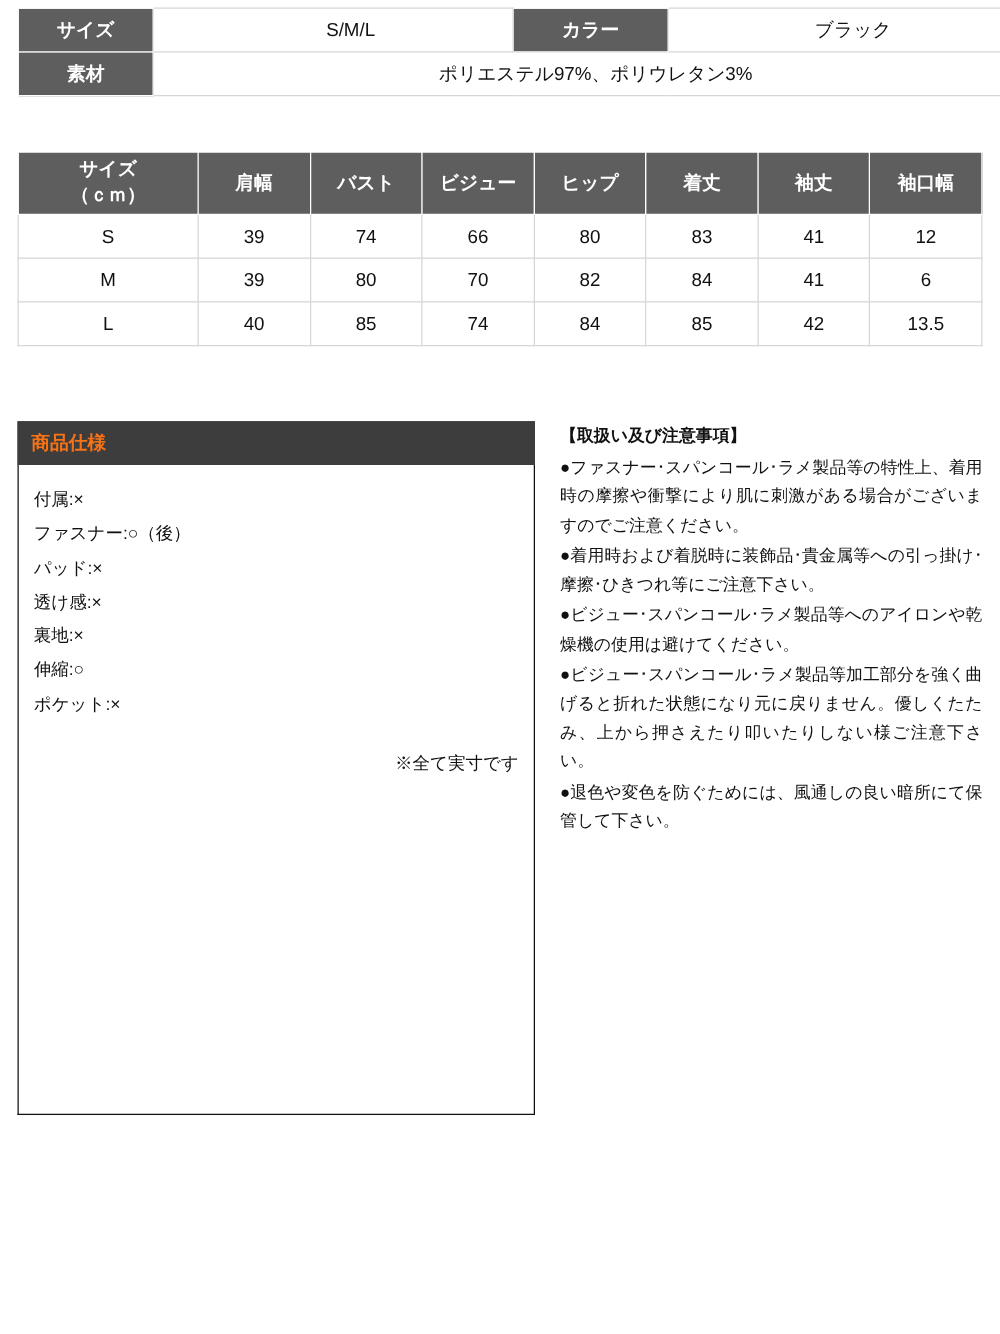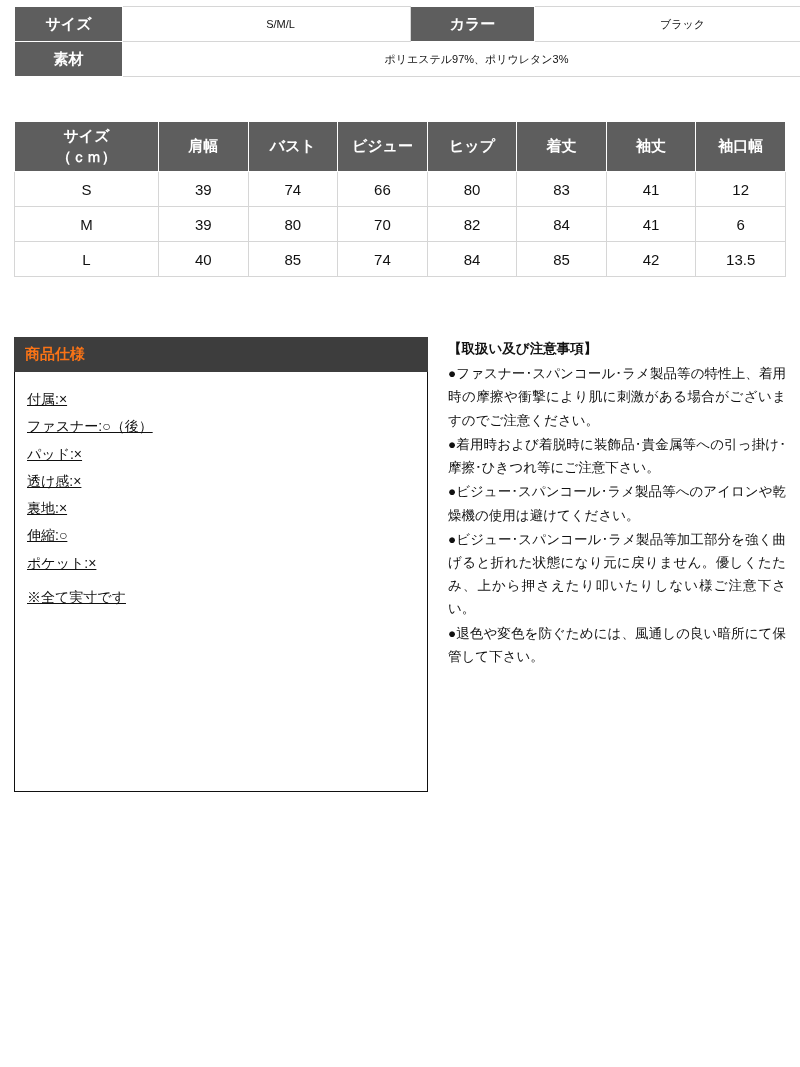--- a/index.html
+++ b/index.html
@@ -37,21 +37,21 @@
   .spec-table td.hdr {
     background: #5e5e5e;
     color: #ffffff;
     font-weight: 700;
     font-size: 15px;
   }
   .spec-table td.val {
     background: #ffffff;
     color: #111111;
     border: 1px solid #d6d6d6;
-    font-size: 11px;
+    font-size: 15px;
     padding-left: 32px;
   }
 
   
   .size-table {
     border-collapse: collapse;
     table-layout: fixed;
     width: 772px;
     margin: 44px 0 0 14px;
     font-size: 15px;
@@ -99,28 +99,28 @@
     background: #3d3d3d;
     color: #f97316;
     font-weight: 700;
     font-size: 15px;
     padding: 7px 10px;
     border: 1px solid #3d3d3d;
   }
   .panel-body {
     border: 1px solid #111111;
     border-top: none;
-    height: 420px;
+    height: 520px;
     padding: 14px 12px;
     font-size: 14px;
     line-height: 1.95;
-    text-decoration: underline;
   }
   .panel-body .note {
-    margin-top: 7px;
+    margin-top: 20px;
+    text-align: right;
   }
   .col-right {
     width: 338px;
     font-size: 13.5px;
     line-height: 1.72;
   }
   .col-right .care-title {
     font-weight: 700;
     margin-bottom: 2px;
     font-size: 13.5px;

